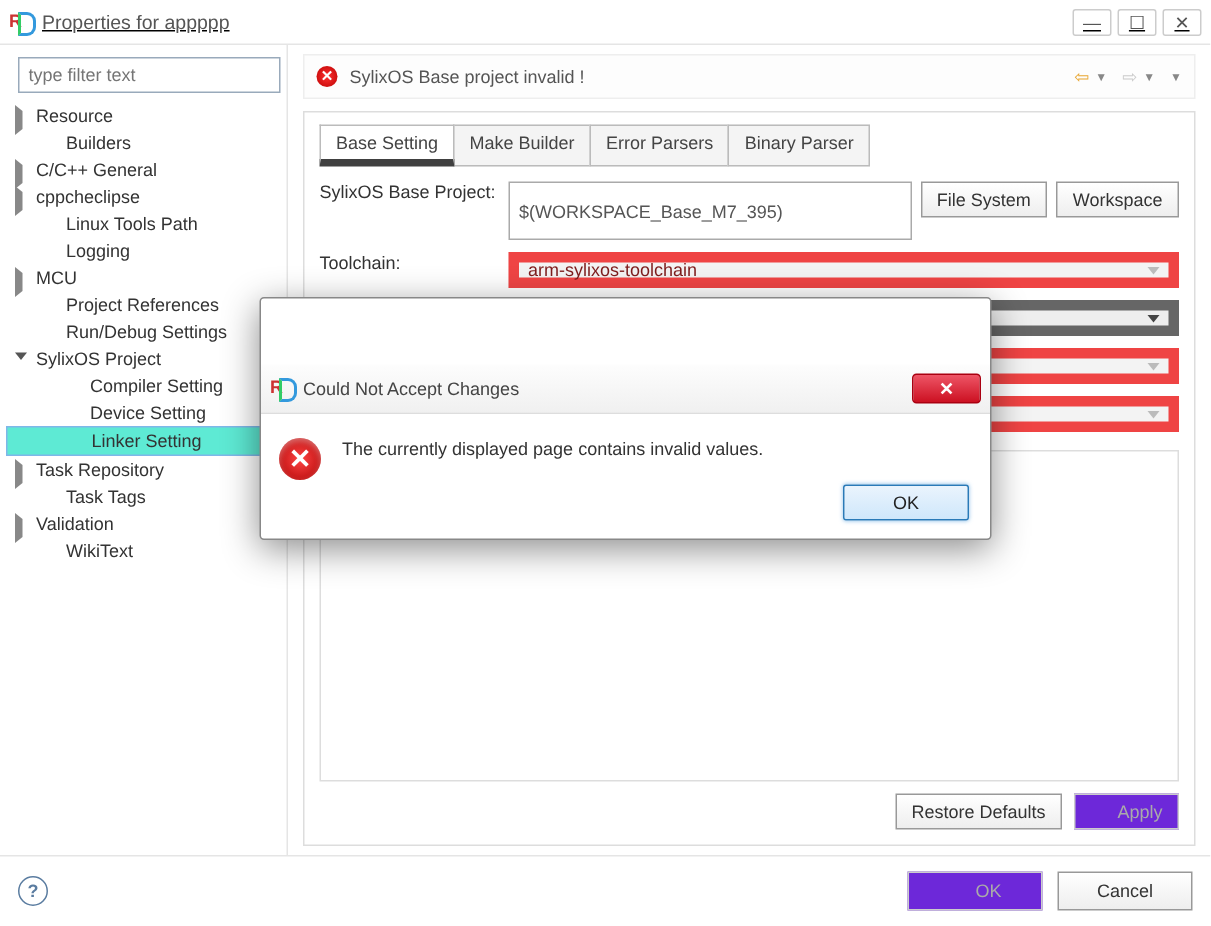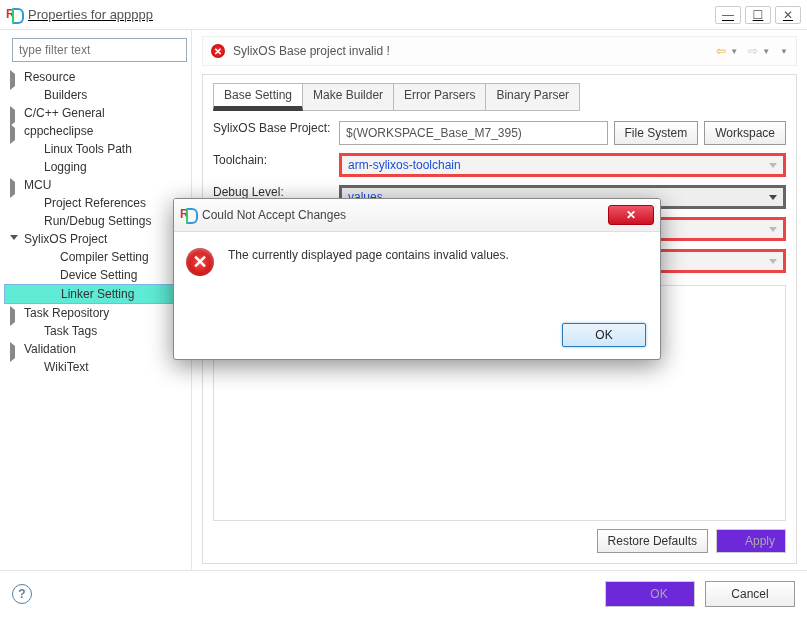--- a/index.html
+++ b/index.html
@@ -32,42 +32,42 @@
 .nav-arrows { margin-left:auto; display:flex; gap:4px; align-items:center;}
 .nav-arrows span { font-size:12px; }
 
 .form-box { border:1px solid #ddd; margin-top:8px; padding:8px 10px 10px 10px; flex:1; display:flex; flex-direction:column; background:#fff;}
 .tabs { display:flex; margin-bottom:10px; }
 .tab { border:1px solid #bbb; border-bottom:1px solid #bbb; padding:4px 10px; background:#f4f4f4; color:#444; margin-right:-1px;}
 .tab.active { background:#fff; border-bottom:5px solid #404040; position:relative; z-index:1;}
 
 .form-row { display:flex; margin-bottom:8px; gap:6px;}
 .form-row label { width:120px; color:#333;}
-.text-in { flex:1; height:24px; border:1px solid #aaa; padding:2px 6px; color:#555; background:#fff;}
+.text-in { flex:1; height:39px; border:1px solid #aaa; padding:2px 6px; color:#555; background:#fff;}
 .dis { background:#f8f8f8; color:#999; border-color:#ccc;}
-.combo { flex:1; height:24px; border:3px solid #ef4444; display:flex; align-items:center; padding:0 6px; color:#1d4ed8; position:relative; background:#f3f3f3;}
+.combo { flex:1; height:24px; border:7px solid #ef4444; display:flex; align-items:center; padding:0 6px; color:#7f1d1d; position:relative; background:#f3f3f3;}
 .combo.enabled { background:#eee; border-color:#666;}
 .combo .caret { margin-left:auto; width:0;height:0;border-left:4px solid transparent;border-right:4px solid transparent;border-top:5px solid #444;}
 .combo.dis .caret{border-top-color:#bbb;}
 .btn { height:24px; border:1px solid #999; background:linear-gradient(#fff,#eee); padding:0 10px; color:#333;}
 .btn.dis { color:#aaa; border-color:#ccc; background:#6d28d9;padding-left:28px;}
 
 .blank { flex:1; border:1px solid #ddd; margin-top:4px; background:#fff; min-height:200px;}
 
 .right-footer { display:flex; gap:8px; justify-content:flex-end; margin-top:8px;}
 
 .bottom { height:46px; border-top:1px solid #e5e5e5; display:flex; align-items:center; padding:0 12px;}
 .help { width:20px;height:20px;border:1.5px solid #5a7ca0;border-radius:50%;display:flex;align-items:center;justify-content:center;color:#5a7ca0;font-weight:bold;}
 .bottom-btns { margin-left:auto; display:flex; gap:10px;}
 .bottom-btns .btn { width:90px; height:26px;}
 
 
 .overlay { position:absolute; left:0;top:0;right:0;bottom:0; pointer-events:none;}
 .modal { position:absolute; left:173px; top:198px; width:488px; height:162px; background:#fff; border:1px solid #888; box-shadow:0 6px 24px rgba(0,0,0,.45); border-radius:3px; overflow:hidden; pointer-events:auto;}
-.modal-titlebar { height:20px; background:linear-gradient(#fdfdfd,#f0f0f0); display:flex; align-items:center; padding:16px 6px; border-bottom:1px solid #ddd;}
+.modal-titlebar { height:20px; background:linear-gradient(#fdfdfd,#f0f0f0); display:flex; align-items:center; padding:16px 6px; border-bottom:1px solid #ddd;margin-top:44px;}
 .modal-titlebar .title { margin-left:6px; color:#444;}
 .close-btn { margin-left:auto; width:46px;height:20px;background:linear-gradient(#e56,#c12);border:1px solid #a01;border-radius:3px;display:flex;align-items:center;justify-content:center;color:#fff;font-weight:bold;}
 .modal-body { padding:16px 12px; display:flex; align-items:flex-start; gap:14px;}
 .modal-body .big-err { width:28px;height:28px;border-radius:50%;background:radial-gradient(circle,#f44,#a00);display:flex;align-items:center;justify-content:center;color:#fff;font-size:18px;font-weight:bold; box-shadow:inset 0 2px 4px rgba(255,255,255,.4);}
 .modal-body .msg { color:#333;}
 .modal-footer { position:absolute; right:14px; bottom:12px;}
 .ok-btn { width:84px;height:24px;border:1px solid #2a7ab8;background:linear-gradient(#eaf4fd,#cfe7fb);color:#222;border-radius:2px; box-shadow:0 0 3px rgba(66,150,220,.6);}
 
 
 .ri-icon{width:16px;height:16px;display:inline-block;position:relative;}

